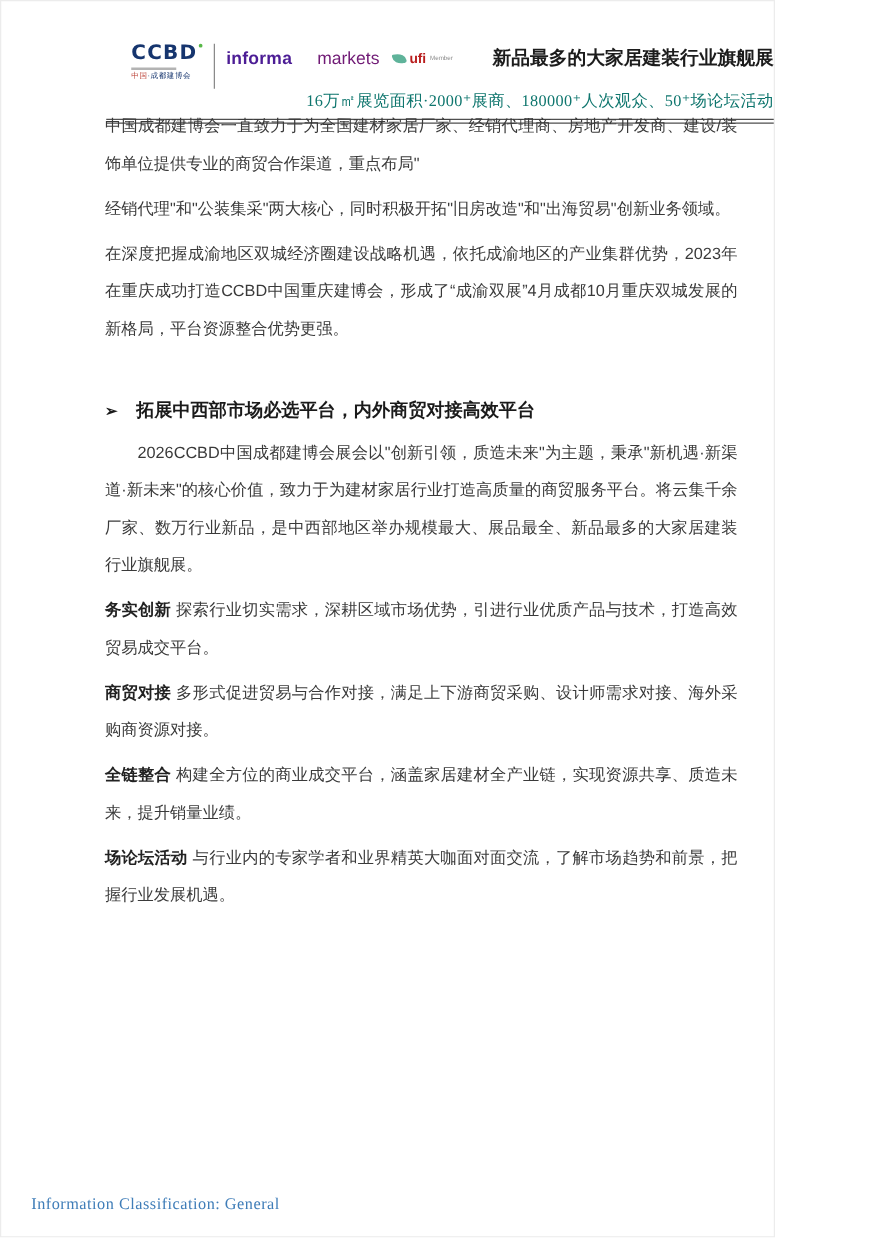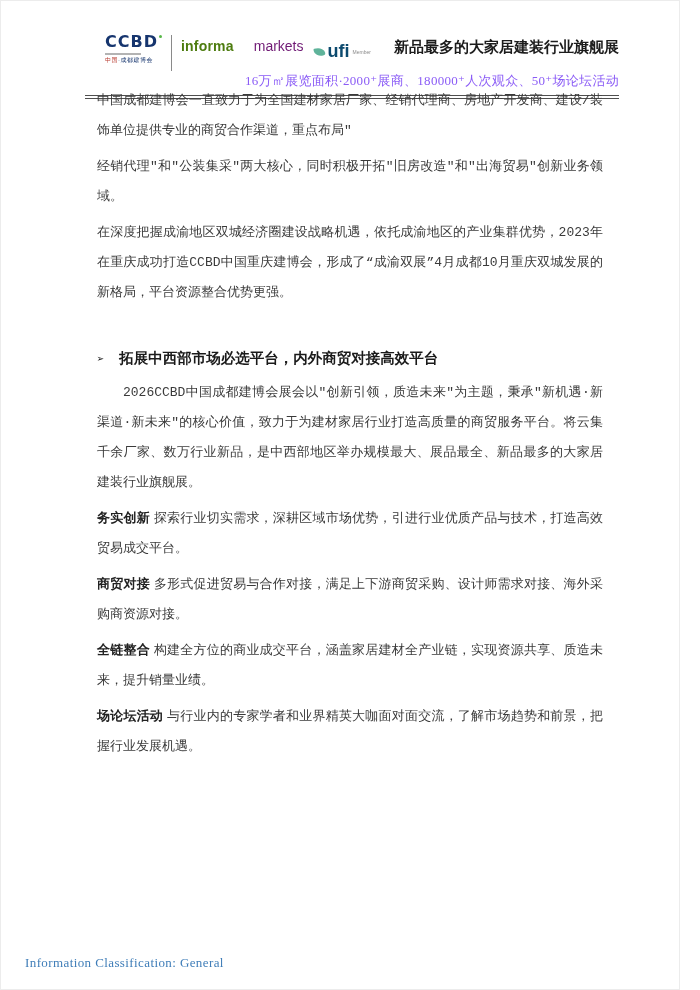--- a/index.html
+++ b/index.html
@@ -1,50 +1,50 @@
 <!DOCTYPE html>
 <html><head>
 <meta charset="utf-8">
 <style>
   html,body{margin:0;padding:0;background:#fff;}
   .page{
-    position:relative;width:680px;height:990px;background:#ffffff;
+    position:relative;width:620px;height:990px;background:#ffffff;
     font-family:"Liberation Sans",sans-serif;color:#3a3a3a;
     box-shadow:inset 0 0 0 1px #ececec;overflow:hidden;
   }
   
   .header{position:absolute;left:85px;top:34px;width:534px;}
   .header-row{display:flex;justify-content:space-between;align-items:flex-start;}
   .logos{display:flex;align-items:flex-start;margin-left:20px;}
   .ccbd-block{display:flex;flex-direction:column;line-height:1;}
   .ccbd-word{font-family:"DejaVu Sans",sans-serif;font-weight:bold;font-size:16px;
     color:#16356e;letter-spacing:1px;line-height:15px;}
   .ccbd-dot{display:inline-block;width:3px;height:3px;background:#57b847;border-radius:50%;
     vertical-align:top;margin-left:1px;margin-top:1px;}
   .ccbd-microbar{width:36px;height:2px;background:#b3b3b3;margin:3px 0 2px;}
   .ccbd-sub{font-size:6px;letter-spacing:.5px;white-space:nowrap;}
   .ccbd-sub-red{color:#b8392e;}
   .ccbd-sub-blue{color:#16356e;}
   .logo-divider{width:1px;height:36px;background:#8a8a8a;margin:1px 9px 0;}
   .informa-block{display:flex;align-items:baseline;margin-top:4px;white-space:nowrap;}
-  .informa-word{font-weight:bold;font-size:14px;color:#4d7c0f;letter-spacing:.2px;}
+  .informa-word{font-weight:bold;font-size:14px;color:#4c1d95;letter-spacing:.2px;}
   .markets-word{font-size:14px;color:#701a75;margin-left:20px;}
   .ufi-block{display:flex;align-items:center;margin-left:10px;margin-top:7px;white-space:nowrap;}
   .ufi-swoosh{width:11px;height:8px;background:#5fb39a;border-radius:1px 80% 2px 80%;
     transform:rotate(-10deg);}
-  .ufi-word{font-weight:bold;font-size:18px;color:#0c4a6e;margin-left:3px;}
+  .ufi-word{font-weight:bold;font-size:11px;color:#b91c1c;margin-left:3px;}
   .ufi-member{font-size:5px;color:#8a8a8a;margin-left:3px;}
   .header-title{font-weight:bold;font-size:15px;color:#1c1c1c;line-height:20px;
     margin-top:3px;white-space:nowrap;}
   .header-subtitle{text-align:right;font-family:"Liberation Serif","DejaVu Serif",serif;
-    font-size:13px;color:#8b5cf6;margin-top:1px;letter-spacing:.3px;white-space:nowrap;}
+    font-size:13px;color:#0f766e;margin-top:1px;letter-spacing:.3px;white-space:nowrap;}
   .header-rule{margin-top:5px;height:2px;border-top:1px solid #4f4f4f;border-bottom:1px solid #4f4f4f;}
   
-  .content{position:absolute;left:97px;top:86px;width:506px;
-    font-size:13px;line-height:30px;text-align:justify;color:#3a3a3a;font-family:Liberation Mono, monospace;}
+  .content{position:absolute;left:84px;top:86px;width:506px;
+    font-size:13px;line-height:30px;text-align:justify;color:#3a3a3a;}
   .para{margin:0 0 6px;}
   .para.indent{text-indent:2em;}
   .section-heading{margin:40px 0 7px;font-weight:bold;font-size:14.5px;color:#1a1a1a;
     text-align:left;line-height:22px;}
   .section-heading .bullet{font-size:12px;margin-right:15px;color:#1a1a1a;}
   .feature{margin:0 0 6px;}
   .feature .lead{font-weight:bold;color:#222;margin-right:4px;}
   
   .footer{position:absolute;left:25px;top:955px;
     font-family:"Liberation Serif","DejaVu Serif",serif;

